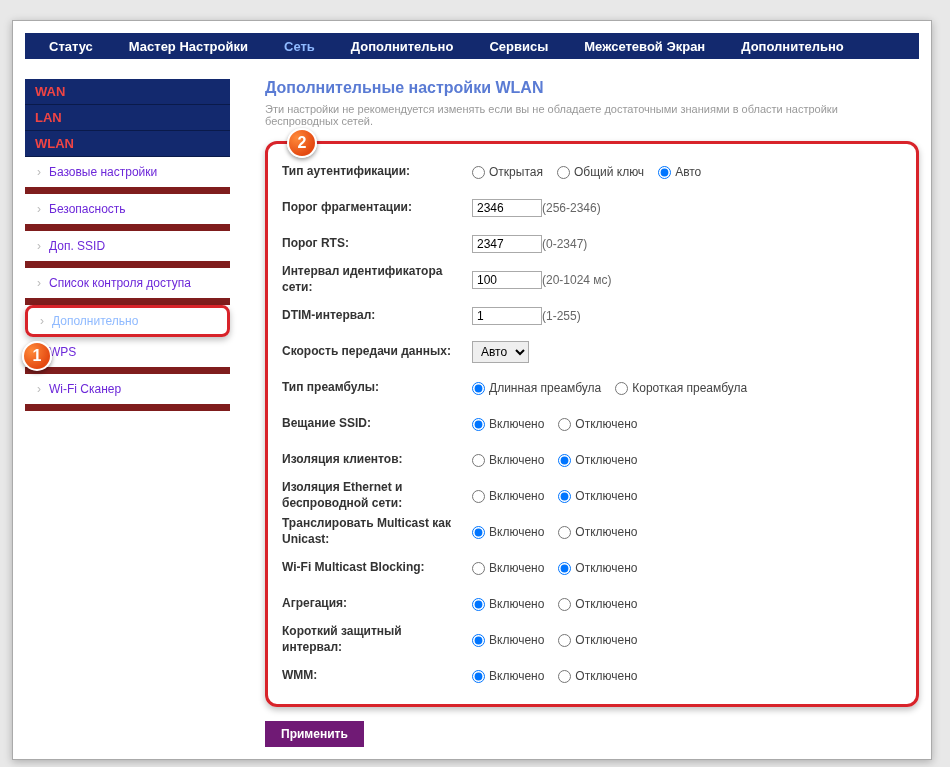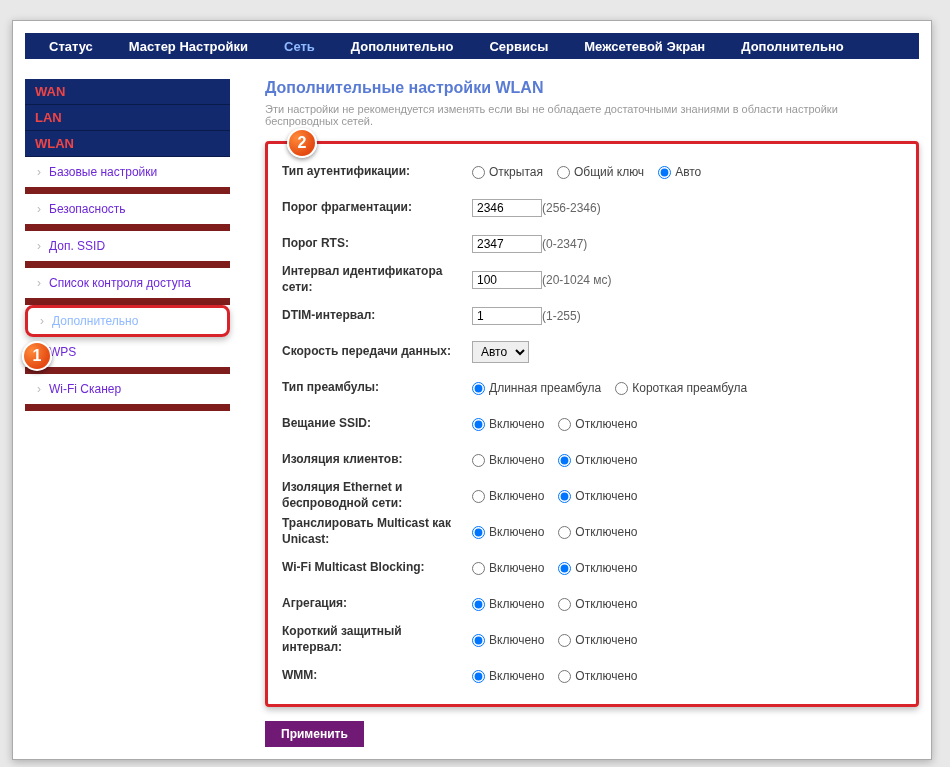--- a/index.html
+++ b/index.html
@@ -99,21 +99,21 @@
   }
   .main-desc {
     color: #999;
     font-size: 11px;
     margin: 0 0 14px 0;
     max-width: 620px;
   }
   .form {
     position: relative;
     border: 3px solid #d8232a;
-    border-radius: 4px;
+    border-radius: 12px;
     padding: 10px 14px 10px 14px;
     box-shadow: 0 3px 6px rgba(0,0,0,0.25);
   }
   .form-row {
     display: flex;
     align-items: center;
     min-height: 36px;
     border-bottom: 0;
   }
   .form-label {

